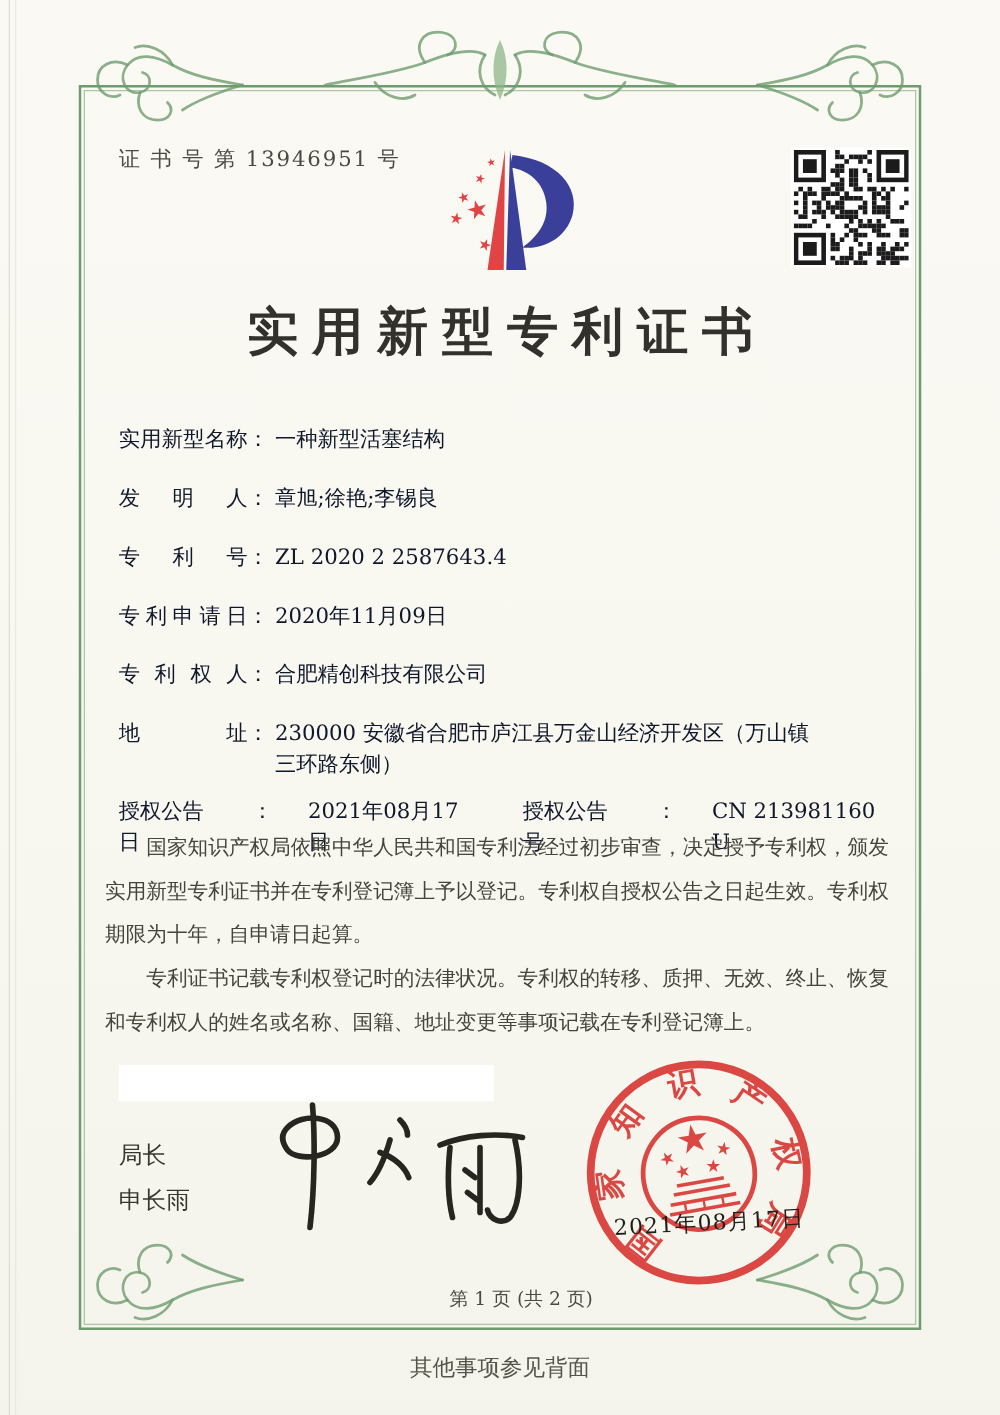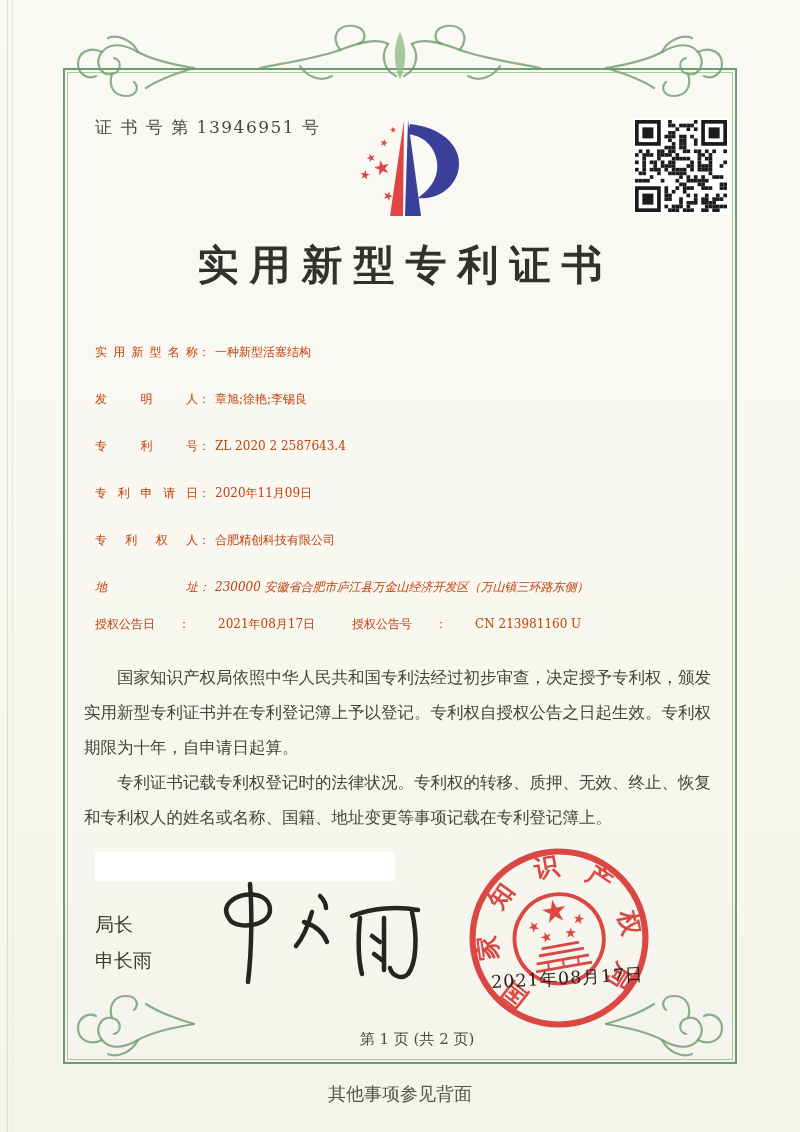--- a/index.html
+++ b/index.html
@@ -20,23 +20,23 @@
   .orn-stroke{stroke:var(--frame-green,#6e9c6e);stroke-width:2.2;fill:none;
     stroke-linecap:round;opacity:.8;}
   .orn-fill{fill:#8db687;stroke:none;opacity:.75;}
   
   .cert-no{position:absolute;left:95px;top:116px;font-size:17px;letter-spacing:1.5px;color:#4b4a42;}
   .logo{position:absolute;left:338px;top:110px;}
   .qr{position:absolute;left:633px;top:118px;width:92px;height:92px;background:#fff;padding:2px;}
   .title{position:absolute;left:0;top:238px;width:100%;text-align:center;
     font-size:41px;font-weight:bold;letter-spacing:11px;text-indent:11px;color:#32312c;}
   
-  .fields{position:absolute;left:95px;top:340px;width:622px;font-size:12px;color:#c2410c;}
+  .fields{position:absolute;left:95px;top:340px;width:622px;font-size:17px;color:#0f172a;}
   .row{display:flex;margin-bottom:22px;line-height:25px;}
-  .row.addr{margin-bottom:12px;font-style:italic;}
+  .row.addr{margin-bottom:12px;}
   .f-label{flex:none;width:103px;text-align:justify;text-align-last:justify;}
   .f-colon{flex:none;}
   .f-value{margin-left:5px;}
   .row.addr .f-value{max-width:432px;}
   .grant-cell{display:flex;gap:23px;}
   .grant-cell+.grant-cell{margin-left:37px;}
   
   .body-text{position:absolute;left:84px;top:660px;width:634px;
     font-size:16.5px;line-height:35px;color:#45443b;}
   .body-text p{margin:0;text-indent:2em;}

